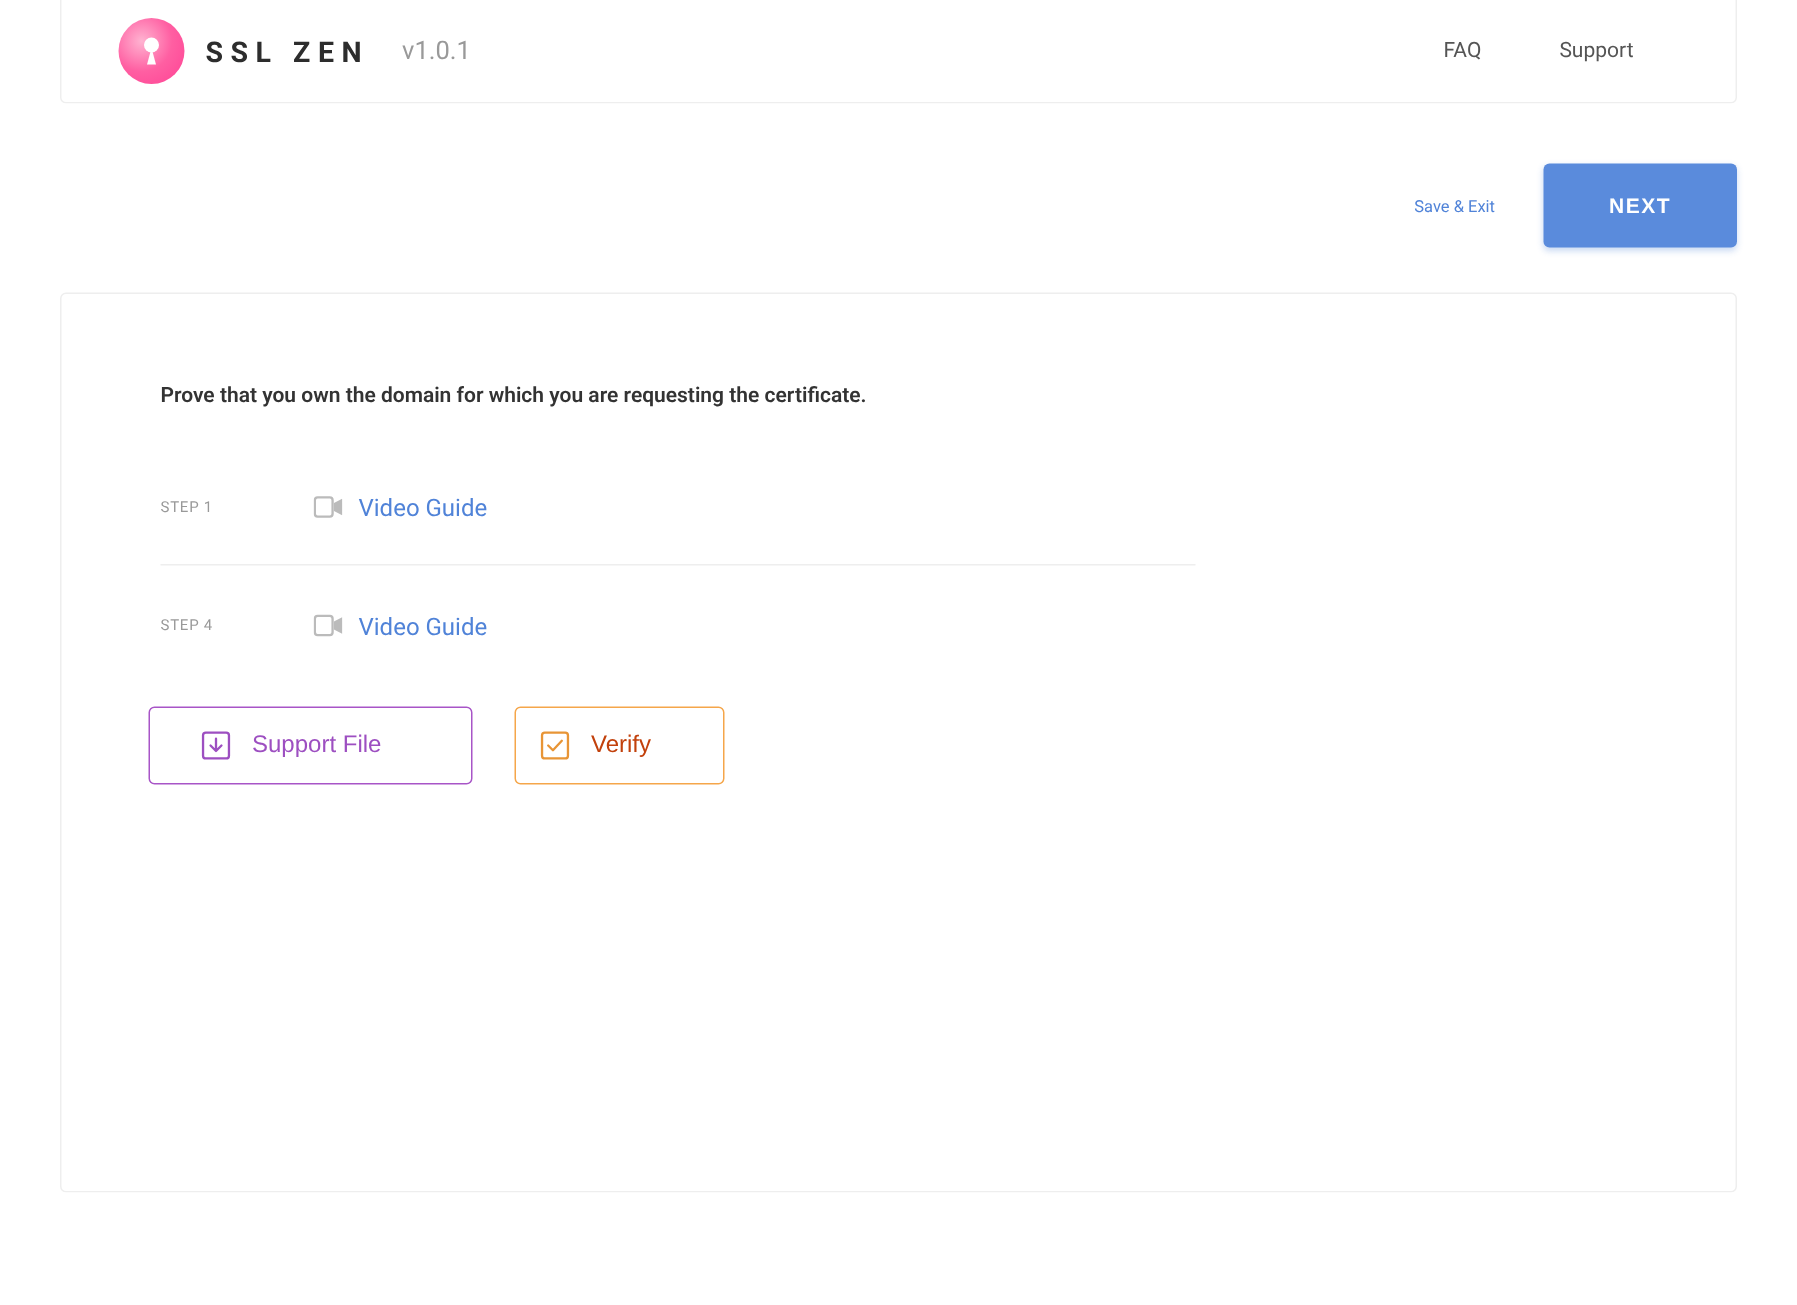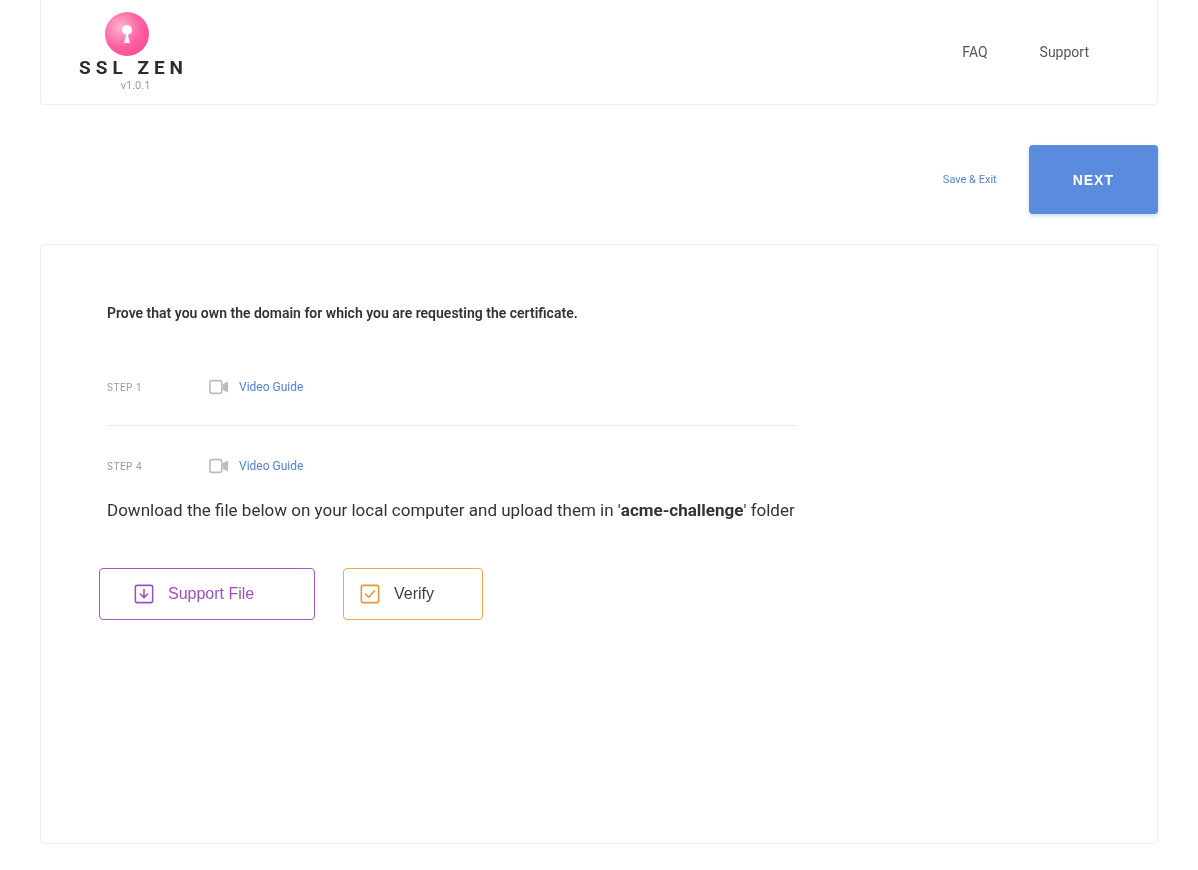--- a/index.html
+++ b/index.html
@@ -18,21 +18,20 @@
       justify-content: space-between;
       padding: 12px 38px;
       border: 1px solid #eee;
       margin: 0 40px;
       border-top: none;
       border-radius: 0 0 4px 4px;
     }
     .logo-area {
       display: flex;
       align-items: center;
-      flex-direction: column;
     }
     .logo-circle {
       width: 44px;
       height: 44px;
       border-radius: 50%;
       background: radial-gradient(circle at 35% 35%, #ffb3d1, #ff5fa2, #ff4194);
       display: flex;
       align-items: center;
       justify-content: center;
       margin-right: 14px;
@@ -64,23 +63,23 @@
       border-top: 11px solid #fff;
       transform: rotate(180deg);
     }
     .logo-text {
       font-size: 19px;
       font-weight: 700;
       letter-spacing: 5px;
       color: #2d2d2d;
     }
     .logo-version {
-      font-size: 11px;
+      font-size: 17px;
       color: #999;
-      margin-left: 4px;
+      margin-left: 22px;
       letter-spacing: 0;
     }
     .nav-links {
       display: flex;
       gap: 52px;
       padding-right: 30px;
     }
     .nav-link {
       font-size: 14px;
       color: #555;
@@ -157,21 +156,21 @@
       color: #5083d8;
       font-size: 11px;
       cursor: pointer;
       margin-right: 32px;
     }
     .next-btn {
       background: #5a8bdc;
       color: #fff;
       border: none;
       padding: 0 44px;
-      height: 69px;
+      height: 56px;
       font-size: 14px;
       font-weight: 700;
       letter-spacing: 1px;
       border-radius: 4px;
       cursor: pointer;
       box-shadow: 0 2px 4px rgba(80,131,216,0.3);
     }
     .main-panel {
       margin: 0 40px;
       border: 1px solid #eee;
@@ -203,21 +202,21 @@
       display: flex;
       align-items: center;
       gap: 10px;
       cursor: pointer;
     }
     .video-icon {
       color: #bbb;
     }
     .video-text {
       color: #5083d8;
-      font-size: 12px;
+      font-size: 16px;
     }
     .step-desc {
       font-size: 17px;
       color: #333;
       line-height: 1.5;
     }
     .step-desc .bold {
       font-weight: 700;
     }
     .divider {
@@ -245,21 +244,21 @@
       font-size: 16px;
       cursor: pointer;
     }
     .outline-btn.purple {
       border-color: #a855c7;
       color: #9d4fc1;
     }
     .outline-btn.purple .label { width: 112px; text-align: left; }
     .outline-btn.orange {
       border-color: #f5a64a;
-      color: #404040;
+      color: #c2410c;
       padding-left: 16px;
     }
     .outline-btn.orange .label { width: 54px; text-align: left; }
     .icon-box {
       width: 20px;
       height: 20px;
       display: inline-flex;
       align-items: center;
       justify-content: center;
     }
@@ -313,23 +312,20 @@
       <div class="video-guide">
         <span class="icon-box video-icon">
           <svg width="20" height="16" viewBox="0 0 22 16">
               <rect x="1" y="1" width="13" height="14" rx="2" stroke="#bbb" stroke-width="1.7" fill="none"></rect>
               <path d="M15 5 L21 2 L21 14 L15 11 Z" fill="#bbb"></path>
             </svg>
         </span>
         <span class="video-text">Video Guide</span>
       </div>
     </div>
-    <p class="step-desc">
-      <span>Download the file below on your local computer and upload them in '</span><span class="bold">acme-challenge</span><span>' folder</span>
-    </p>
   </div>
 
   <div class="button-row">
     <button class="outline-btn purple">
       <span class="icon-box">
         <svg width="20" height="20" viewBox="0 0 22 22">
             <rect x="1.5" y="1.5" width="19" height="19" rx="2" stroke="#9d4fc1" stroke-width="1.7" fill="none"></rect>
             <path d="M11 6 L11 14 M7 11 L11 15 L15 11" stroke="#9d4fc1" stroke-width="1.7" fill="none" stroke-linecap="round" stroke-linejoin="round"></path>
           </svg>
       </span>

